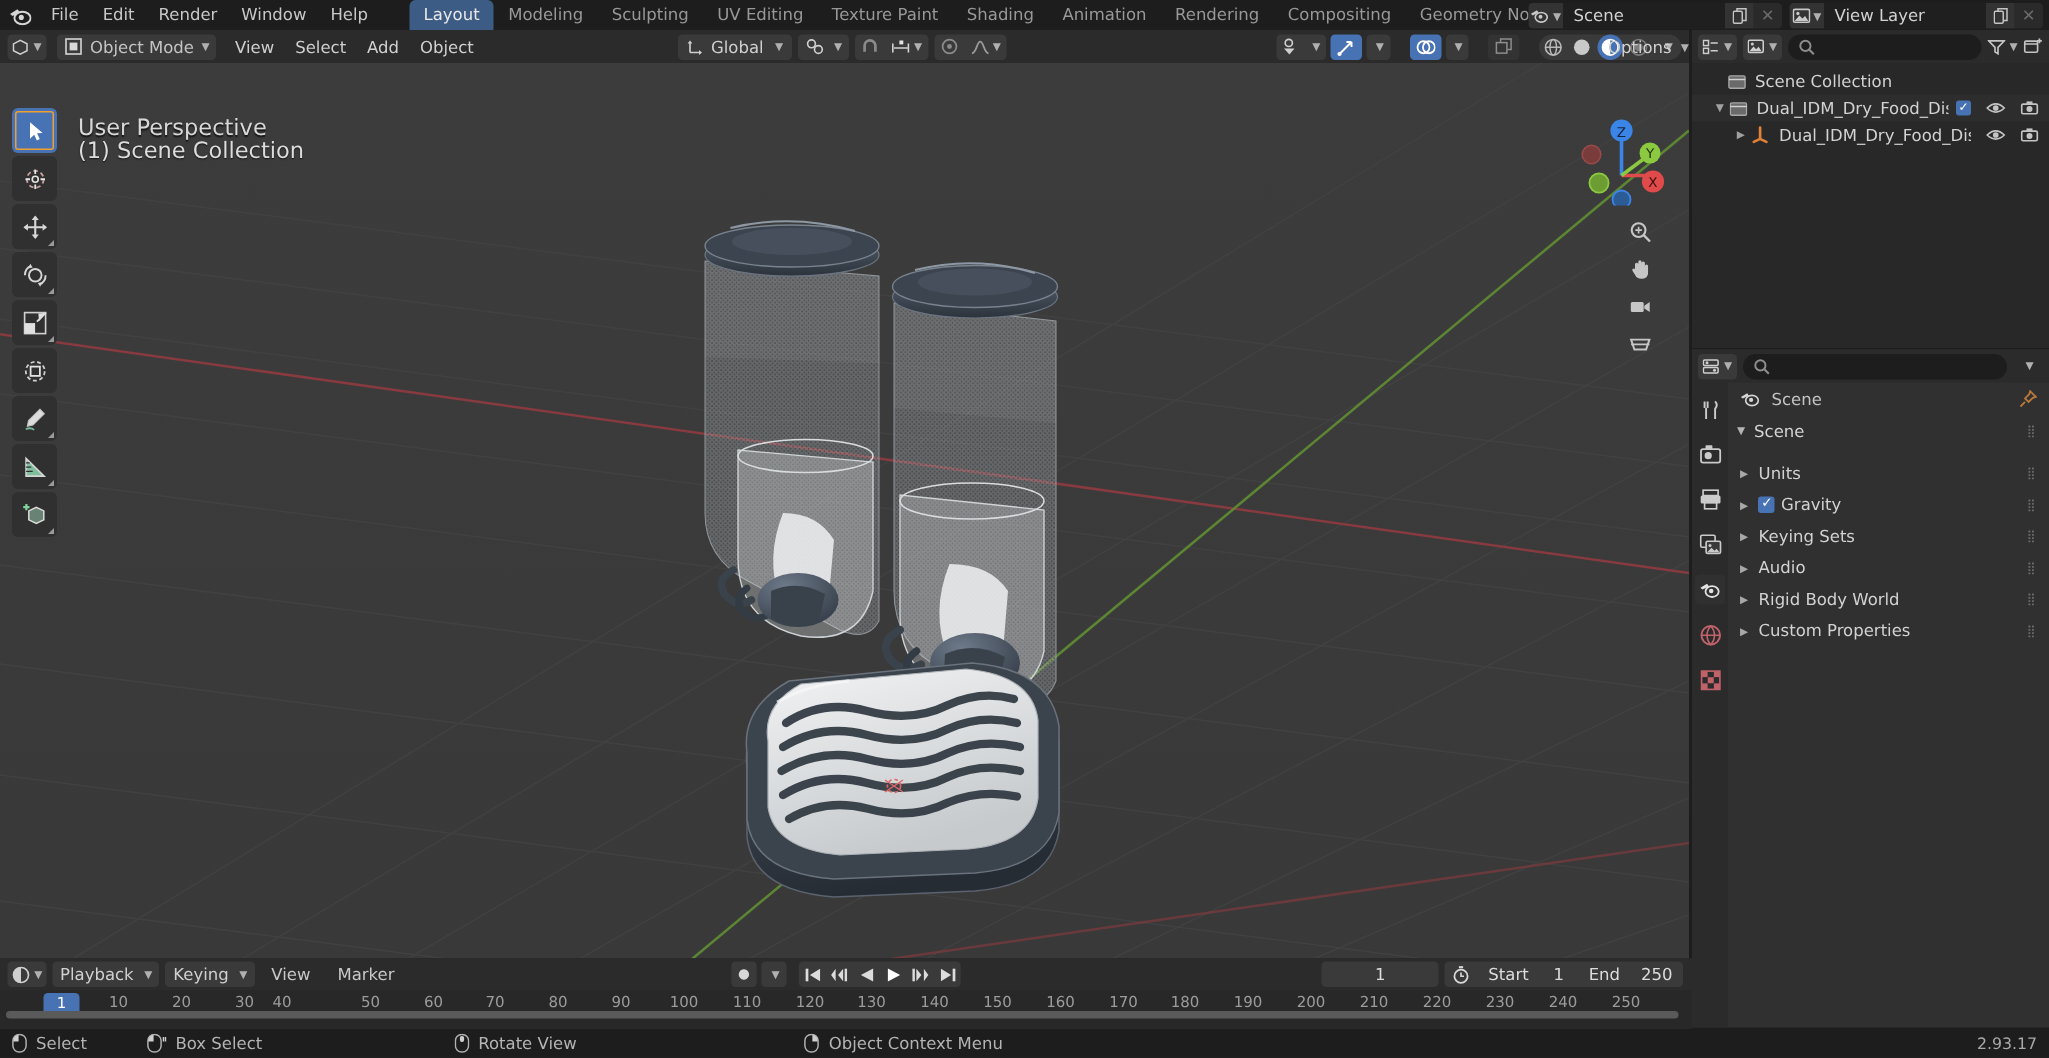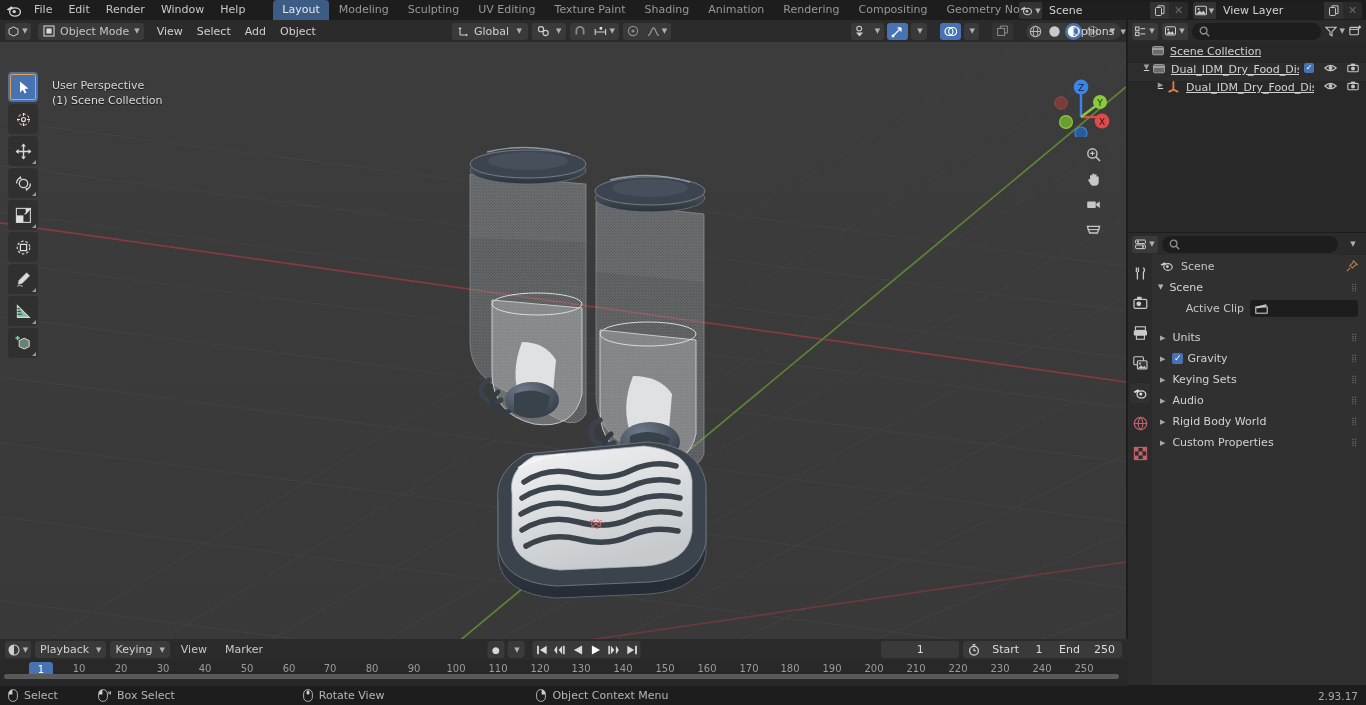--- a/index.html
+++ b/index.html
@@ -38,39 +38,39 @@
   .editor-sel{width:26px;height:17px;background:#3a3a3a;border-radius:3px;display:flex;align-items:center;justify-content:center;gap:1px;}
   .mode-sel{height:17px;background:#3a3a3a;border-radius:3px;display:flex;align-items:center;padding:0 4px 0 5px;gap:5px;min-width:92px;}
   .snapgrp{display:flex;height:17px;background:#3a3a3a;border-radius:3px;align-items:center;}
   .snapgrp>div{display:flex;align-items:center;justify-content:center;padding:0 4px;height:17px;}
   .vp-h-right{margin-left:auto;display:flex;align-items:center;gap:3px;}
   .shadeball{width:17px;height:17px;border-radius:50%;display:flex;align-items:center;justify-content:center;}
 
   
   .viewport{position:absolute;left:0;top:42px;width:1126px;height:597px;overflow:hidden;background:#393939;}
   .vp-canvas{position:absolute;inset:0;}
-  .vp-text{position:absolute;left:52px;top:36px;font-size:11px;color:#d8d8d8;line-height:15px;text-shadow:0 1px 1px rgba(0,0,0,.7);}
+  .vp-text{position:absolute;left:52px;top:36px;font-size:15px;color:#d8d8d8;line-height:15px;text-shadow:0 1px 1px rgba(0,0,0,.7);}
   .vp-text div:nth-child(2){color:#dcdcdc;}
 
   
   .vtoolbar{position:absolute;left:8px;top:30px;width:30px;display:flex;flex-direction:column;gap:2px;}
   .tool{width:30px;height:30px;background:#303030;border-radius:4px;display:flex;align-items:center;justify-content:center;position:relative;}
   .tool.active{background:#4772b3;outline:1px solid #f0a030;outline-offset:-3px;}
   .tool .corner{position:absolute;right:2px;bottom:2px;width:0;height:0;border-left:4px solid transparent;border-bottom:4px solid #9a9a9a;}
 
   
   .gizmo{position:absolute;right:14px;top:23px;width:72px;height:72px;}
   .navbtn{position:absolute;right:22px;width:22px;height:22px;border-radius:50%;display:flex;align-items:center;justify-content:center;color:#c8c8c8;}
 
   
   .outliner{position:absolute;left:1128px;top:20px;width:238px;height:212px;background:#282828;}
   .ol-header{height:22px;background:#2b2b2b;display:flex;align-items:center;padding:0 4px;gap:4px;}
   .ol-search{flex:1;height:17px;background:#1d1d1d;border-radius:9px;display:flex;align-items:center;padding:0 7px;color:#7a7a7a;}
   .ol-body{padding-top:3px;}
-  .ol-row{height:18px;display:flex;padding-left:4px;position:relative;font-size:11px;color:#d2d2d2;text-decoration:underline;}
+  .ol-row{height:18px;display:flex;align-items:center;padding-left:4px;position:relative;font-size:11px;color:#d2d2d2;}
   .ol-row.shaded{background:#2d2d2d;}
   .ol-tri{width:13px;text-align:center;font-size:7px;color:#a0a0a0;}
   .ol-icons{position:absolute;right:6px;display:flex;align-items:center;gap:10px;}
   .ol-label{white-space:nowrap;overflow:hidden;max-width:128px;}
 
   
   .props{position:absolute;left:1128px;top:233px;width:238px;height:452px;background:#303030;}
   .pr-header{height:22px;background:#2b2b2b;display:flex;align-items:center;padding:0 4px;gap:4px;}
   .pr-search{flex:1;height:17px;background:#1d1d1d;border-radius:9px;display:flex;align-items:center;padding:0 7px;color:#7a7a7a;}
   .pr-main{display:flex;height:430px;}
@@ -769,30 +769,20 @@
         </div>
 
         <div class="panel-head">
           <span class="tri" style="font-size:7px;color:#b4b4b4;">▼</span>
           <span>Scene</span>
           <span class="grip">⣿</span>
         </div>
 
 
 
-        <div class="prow">
-          <label>Active Clip</label>
-          <div class="pfield">
-            <svg width="13" height="11" viewBox="0 0 13 11">
-                <rect x="0.8" y="4" width="11.4" height="6.2" fill="none" stroke="#c8c8c8" stroke-width="1.1"></rect>
-                <path d="M1.4 3.6 L11.2 1.2 L11.8 3.2 L2 5.6 Z" fill="#c8c8c8"></path>
-              </svg>
-            <span></span>
-          </div>
-        </div>
 
         <div style="height:8px;"></div>
 
         <div class="collapsed">
           <span class="tri">▶</span>
           <span>Units</span>
           <span class="grip">⣿</span>
         </div>
         <div class="collapsed">
           <span class="tri">▶</span>
@@ -904,21 +894,21 @@
           <span>End</span>
           <span style="min-width:30px;text-align:center;">250</span>
         </div>
       </div>
     </div>
 
     <div class="tl-ruler">
       <div class="tick" style="left:79px;">10</div>
       <div class="tick" style="left:121px;">20</div>
       <div class="tick" style="left:163px;">30</div>
-      <div class="tick" style="left:205px;">40</div>
+      <div class="tick" style="left:188px;">40</div>
       <div class="tick" style="left:247px;">50</div>
       <div class="tick" style="left:289px;">60</div>
       <div class="tick" style="left:330px;">70</div>
       <div class="tick" style="left:372px;">80</div>
       <div class="tick" style="left:414px;">90</div>
       <div class="tick" style="left:456px;">100</div>
       <div class="tick" style="left:498px;">110</div>
       <div class="tick" style="left:540px;">120</div>
       <div class="tick" style="left:581px;">130</div>
       <div class="tick" style="left:623px;">140</div>

